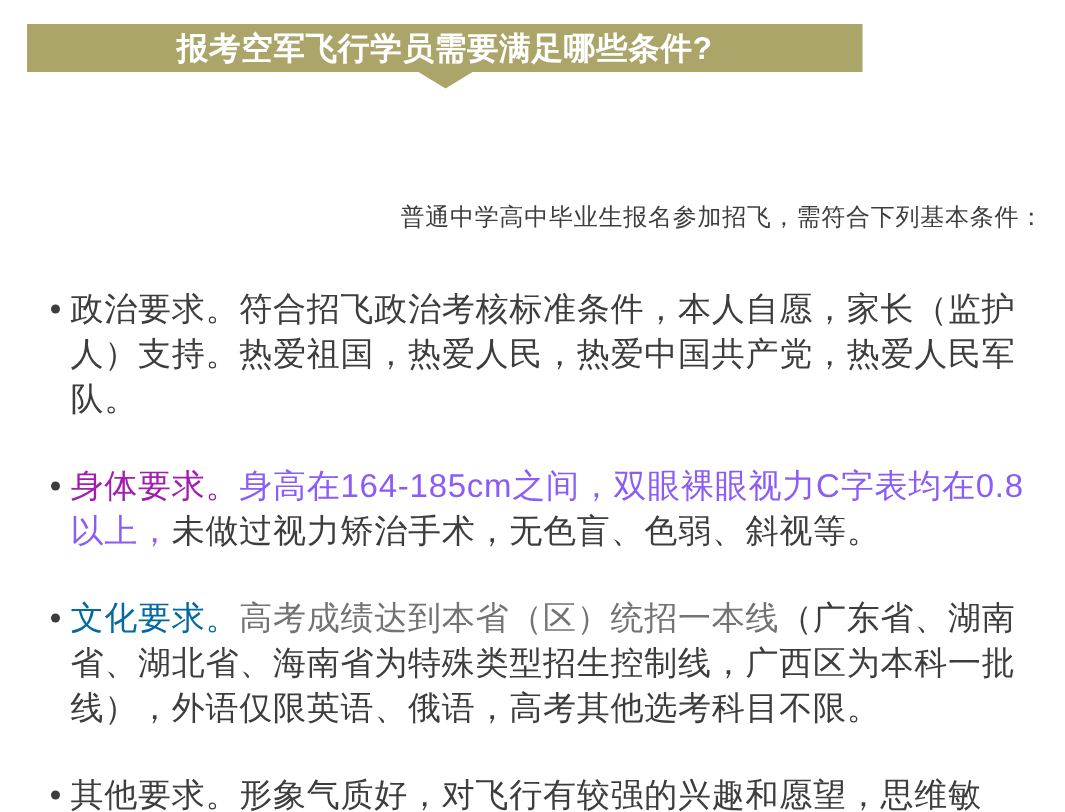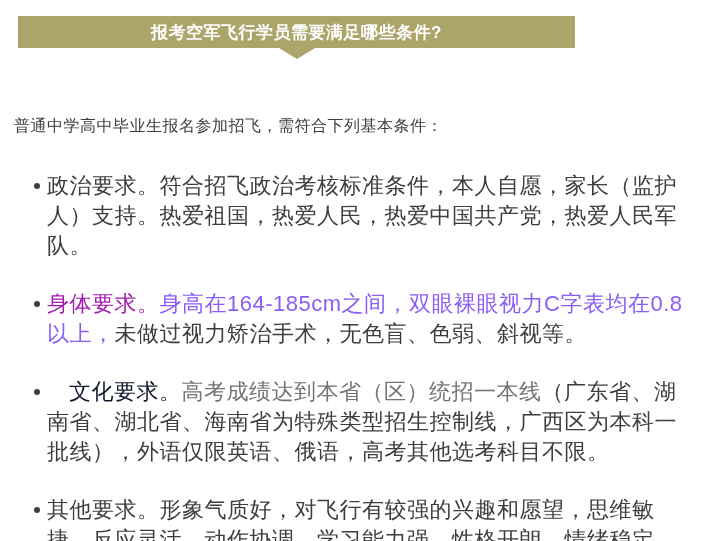--- a/index.html
+++ b/index.html
@@ -17,38 +17,39 @@
     margin: 16px 0 0 18px;
     width: 557px;
     height: 32px;
     background: #aba56a;
     display: flex;
     align-items: center;
     justify-content: center;
   }
   .banner-title {
     color: #ffffff;
-    font-size: 17px;
+    font-size: 21px;
     font-weight: bold;
     letter-spacing: 0.5px;
   }
   .banner-arrow {
     width: 0;
     height: 0;
     border-left: 18px solid transparent;
     border-right: 18px solid transparent;
     border-top: 11px solid #aba56a;
     margin-left: 279px;
   }
   .intro {
-    margin: 52px 14px 0 14px;
+    margin: 72px 14px 0 14px;
     font-size: 16px;
     line-height: 30px;
     letter-spacing: 0.5px;
     color: #3d3d3d;
+    text-align: right;
   }
   ul.requirements {
     list-style: none;
     margin: 30px 0 0 0;
     padding: 0 0 0 47px;
   }
   ul.requirements li {
     position: relative;
     width: 650px;
     font-size: 22px;
@@ -79,15 +80,15 @@
 <div class="banner" style="background: rgb(171, 165, 106);">
   <span class="banner-title" style="color: rgb(255, 255, 255);">报考空军飞行学员需要满足哪些条件?</span>
 </div>
 <div class="banner-arrow" style="border-top-color: rgb(171, 165, 106);"></div>
 
 <p class="intro">普通中学高中毕业生报名参加招飞，需符合下列基本条件：</p>
 
 <ul class="requirements">
     <li><span class="seg-default" style="color: rgb(61, 61, 61);">政治要求。符合招飞政治考核标准条件，本人自愿，家长（监护人）支持。热爱祖国，热爱人民，热爱中国共产党，热爱人民军队。</span></li>
     <li><span class="seg-default" style="color: #a21caf;">身体要求。</span><span class="seg-red" style="color: #8b5cf6;">身高在164-185cm之间，双眼裸眼视力C字表均在0.8以上，</span><span class="seg-default" style="color: rgb(61, 61, 61);">未做过视力矫治手术，无色盲、色弱、斜视等。</span></li>
-    <li><span class="seg-default" style="color: #0f172a; margin-left: 22px;">文化要求。</span><span class="seg-red" style="color: #737373;">高考成绩达到本省（区）统招一本线</span><span class="seg-default" style="color: rgb(61, 61, 61);">（广东省、湖南省、湖北省、海南省为特殊类型招生控制线，广西区为本科一批线），外语仅限英语、俄语，高考其他选考科目不限。</span></li>
+    <li><span class="seg-default" style="color: #0369a1;">文化要求。</span><span class="seg-red" style="color: #737373;">高考成绩达到本省（区）统招一本线</span><span class="seg-default" style="color: rgb(61, 61, 61);">（广东省、湖南省、湖北省、海南省为特殊类型招生控制线，广西区为本科一批线），外语仅限英语、俄语，高考其他选考科目不限。</span></li>
     <li><span class="seg-default" style="color: rgb(61, 61, 61);">其他要求。形象气质好，对飞行有较强的兴趣和愿望，思维敏捷、反应灵活、动作协调、学习能力强，性格开朗、情绪稳定、有敢为精神。</span></li>
   </ul>
 
 </body></html>

